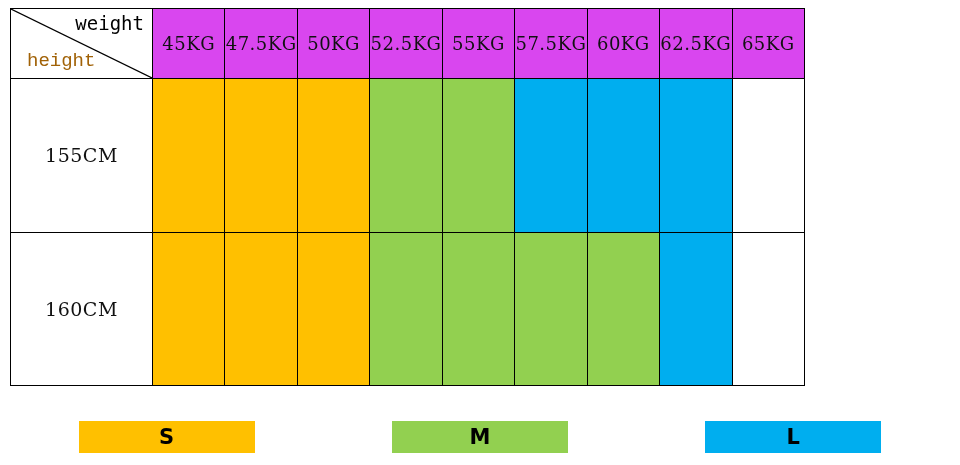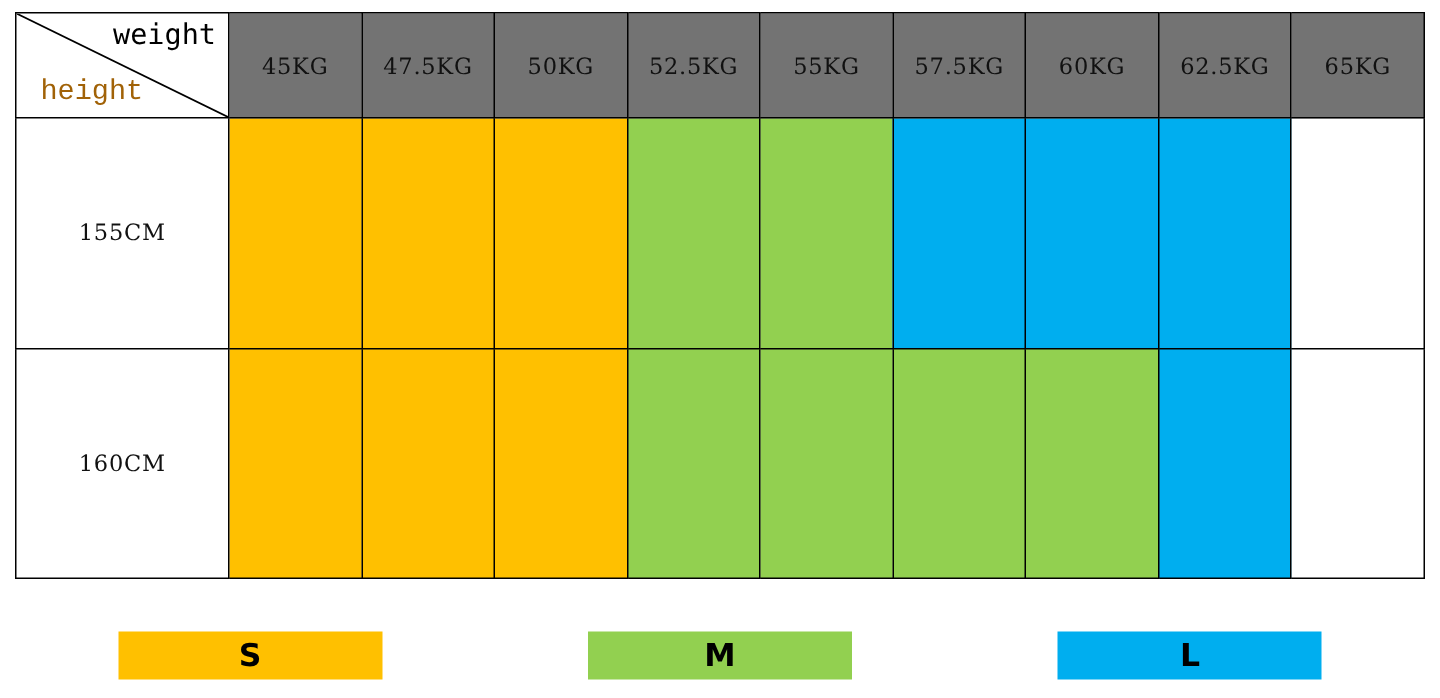--- a/index.html
+++ b/index.html
@@ -16,21 +16,21 @@
     width: 960px;
     height: 465px;
     background: #ffffff;
   }
 
   
   .size-table {
     position: absolute;
     left: 10px;
     top: 8px;
-    width: 940px;
+    width: 795px;
     height: 378px;
     border-collapse: collapse;
     table-layout: fixed;
   }
 
   .size-table td, .size-table th {
     border: 1px solid #000000;
     padding: 0;
     margin: 0;
     text-align: center;
@@ -66,33 +66,33 @@
     left: 16px;
     bottom: 6px;
     font-size: 19px;
     font-family: Liberation Mono, monospace;
     color: #a16207;
     letter-spacing: 0px;
   }
 
   .col-head {
     height: 70px;
-    background: #737373;
-    font-size: 15px;
+    background: #d946ef;
+    font-size: 18px;
     font-family: "DejaVu Serif", "Liberation Serif", serif;
     font-weight: bold;
     color: #111111;
     letter-spacing: 0.5px;
   }
 
   .row-head {
     width: 142px;
     height: 61px;
     background: #ffffff;
-    font-size: 15px;
+    font-size: 19px;
     font-family: "DejaVu Serif", "Liberation Serif", serif;
     font-weight: bold;
     color: #111111;
     letter-spacing: 0.5px;
   }
 
   .cell {
     height: 61px;
   }
   .cell-S { background: #FFC000; }

